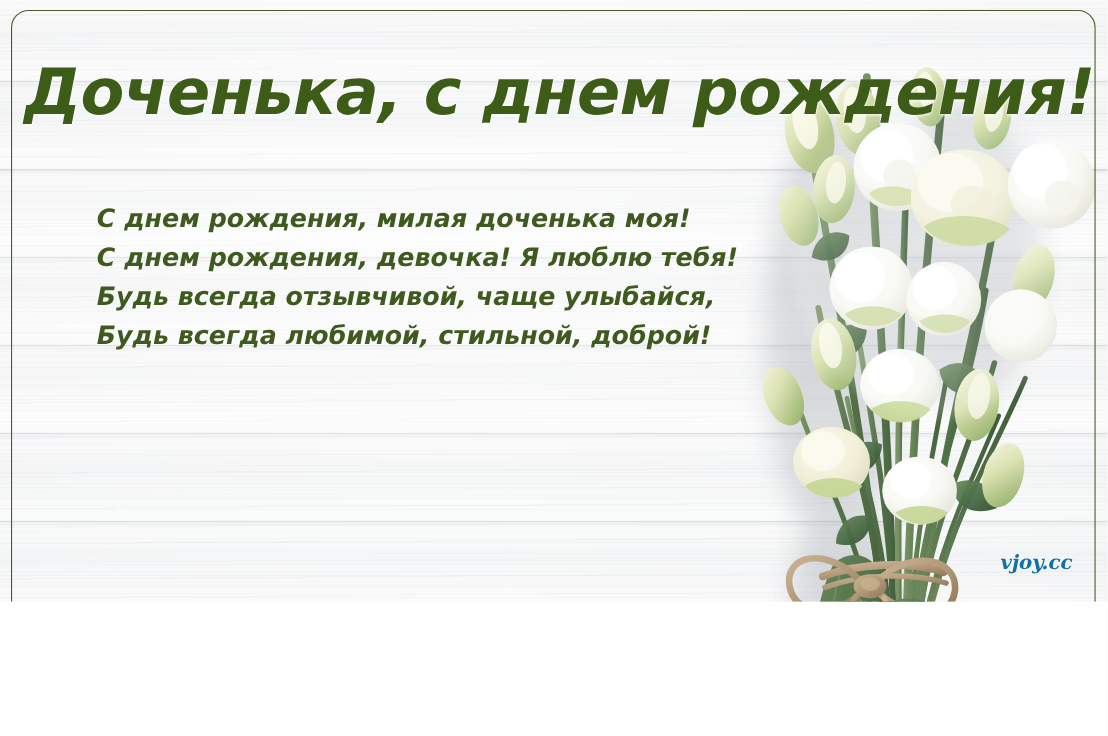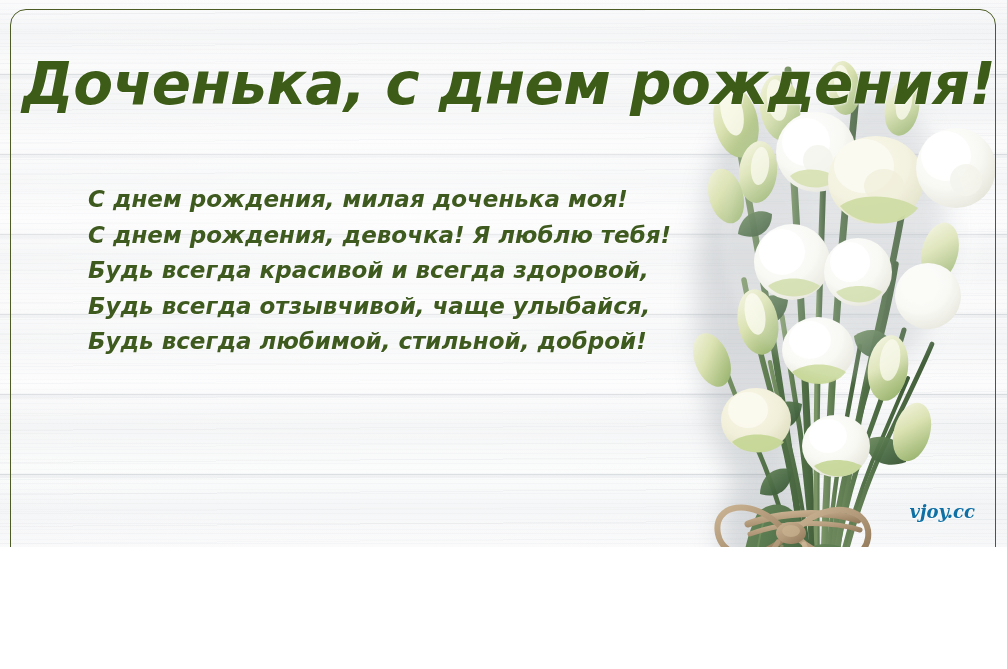--- a/index.html
+++ b/index.html
@@ -387,20 +387,19 @@
     </svg>
   </div>
 
   <div class="frame"></div>
 
   <h1 class="title">Доченька, с днем рождения!</h1>
 
   <div class="poem">
     <div class="poem-line">С днем рождения, милая доченька моя!</div>
     <div class="poem-line">С днем рождения, девочка! Я люблю тебя!</div>
-    <div class="poem-line">Будь всегда красивой и всегда здоровой,</div>
     <div class="poem-line">Будь всегда отзывчивой, чаще улыбайся,</div>
     <div class="poem-line">Будь всегда любимой, стильной, доброй!</div>
   </div>
 
   <div class="watermark">vjoy.cc</div>
 
 </div>
 
 </body></html>

